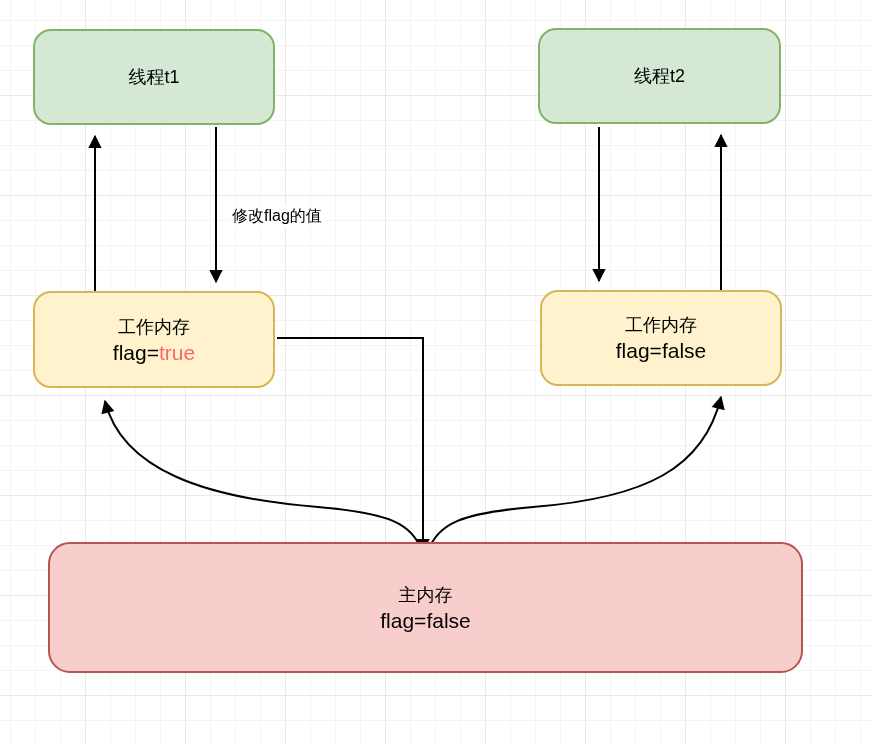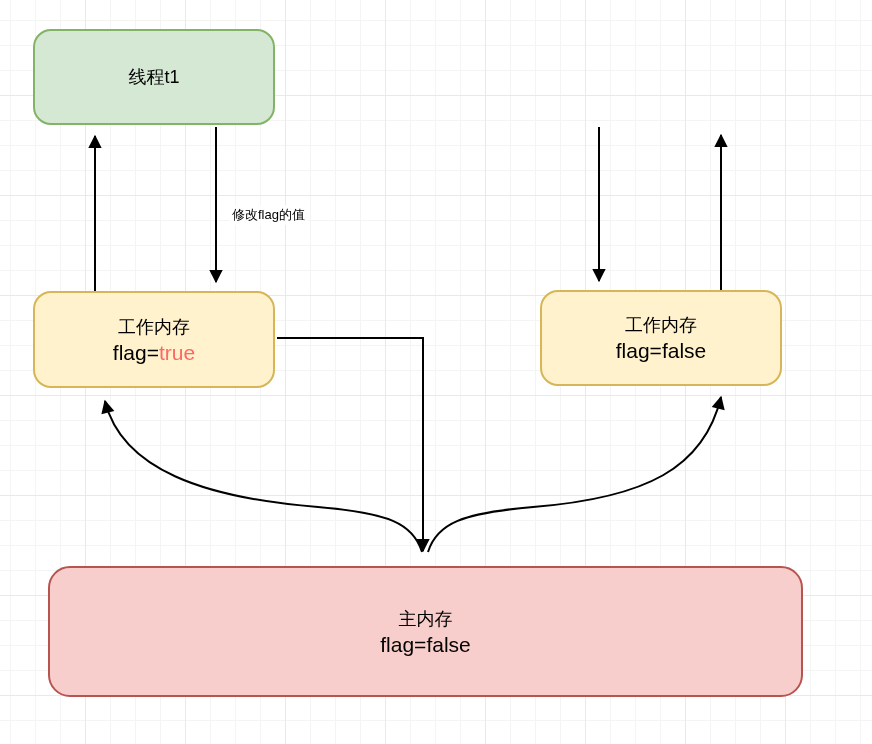--- a/index.html
+++ b/index.html
@@ -58,31 +58,31 @@
     border: 2px solid #d6b656;
     border-radius: 18px;
   }
   .node-working-t2 {
     left: 540px; top: 290px; width: 242px; height: 96px;
     background: #fff2cc;
     border: 2px solid #d6b656;
     border-radius: 18px;
   }
   .node-main-memory {
-    left: 48px; top: 566px; width: 755px; height: 131px;
+    left: 48px; top: 542px; width: 755px; height: 131px;
     background: #f8cecc;
     border: 2px solid #b85450;
     border-radius: 22px;
   }
   .flag-line { font-size: 21px; }
   .flag-value-highlight { color: #ff6666; }
   .edge-label {
     position: absolute;
     left: 229px; top: 205px;
-    font-size: 13px;
+    font-size: 16px;
     color: #000000;
     background: rgba(255,255,255,0.85);
     padding: 1px 3px;
     white-space: nowrap;
   }
   .watermark {
     position: absolute;
     right: 8px; bottom: 5px;
     font-size: 16px;
     color: #c9c9c9;
@@ -111,20 +111,23 @@
 
     <path d="M 422 552 C 413 523 388 513 318 507 C 205 498 122 470 105 401" fill="none" stroke="#000000" stroke-width="2" marker-end="url(#arrowhead)"></path>
 
     <path d="M 428 552 C 437 523 463 513 533 507 C 646 498 704 468 721 397" fill="none" stroke="#000000" stroke-width="2" marker-end="url(#arrowhead)"></path>
   </svg>
 
   <div class="node node-thread-t1">
     <span>线程t1</span>
   </div>
 
+  <div class="node node-thread-t2">
+    <span>线程t2</span>
+  </div>
 
   <div class="node node-working-t1">
     <span>工作内存</span>
     <span class="flag-line"><span>flag=</span><span class="flag-value-highlight">true</span></span>
   </div>
 
   <div class="node node-working-t2">
     <span>工作内存</span>
     <span class="flag-line"><span>flag=</span><span>false</span></span>
   </div>

